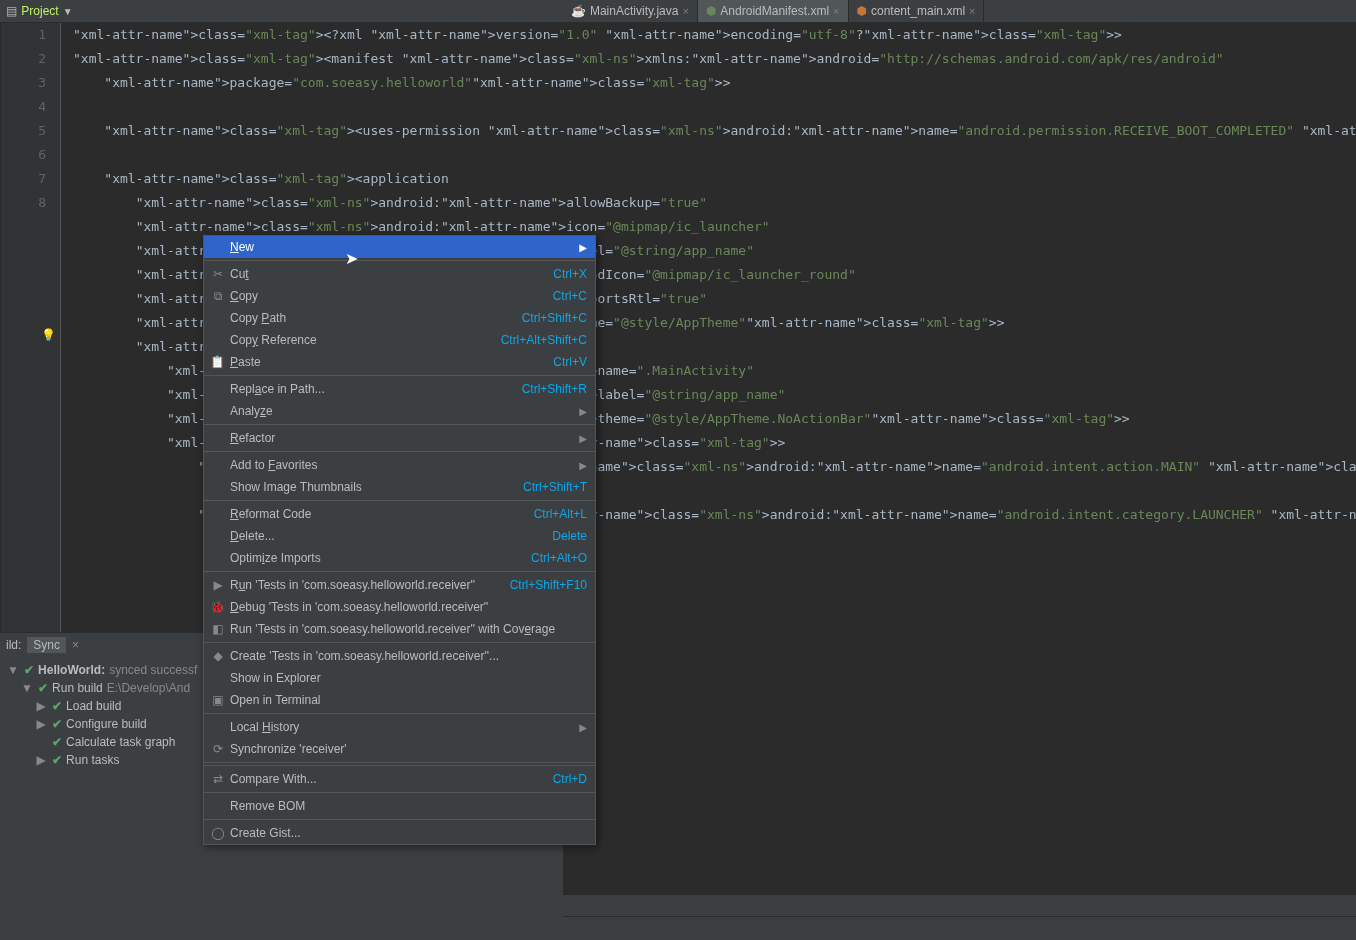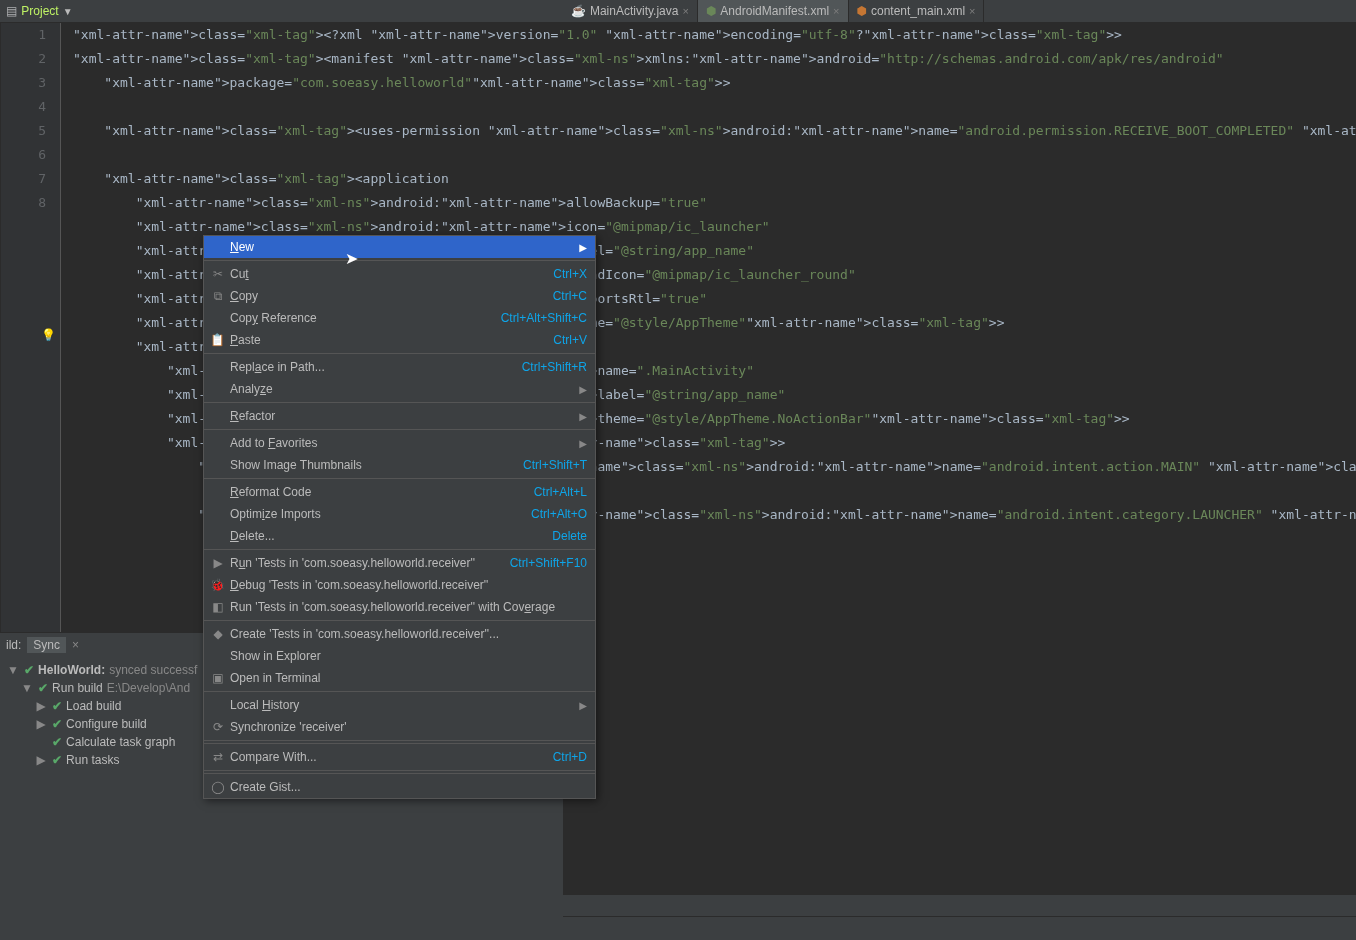--- a/index.html
+++ b/index.html
@@ -356,20 +356,24 @@
       <span class="menu-icon">✂</span>
       <span>Cu<span class="mnemonic">t</span></span>
       <span class="shortcut">Ctrl+X</span>
     </div>
     <div class="menu-item">
       <span class="menu-icon">⧉</span>
       <span><span class="mnemonic">C</span>opy</span>
       <span class="shortcut">Ctrl+C</span>
     </div>
     <div class="menu-item">
+      <span>Copy <span class="mnemonic">P</span>ath</span>
+      <span class="shortcut">Ctrl+Shift+C</span>
+    </div>
+    <div class="menu-item">
       <span>Cop<span class="mnemonic">y</span> Reference</span>
       <span class="shortcut">Ctrl+Alt+Shift+C</span>
     </div>
     <div class="menu-item">
       <span class="menu-icon">📋</span>
       <span><span class="mnemonic">P</span>aste</span>
       <span class="shortcut">Ctrl+V</span>
     </div>
     <div class="menu-sep"></div>
     <div class="menu-item">
@@ -393,26 +397,26 @@
     <div class="menu-item">
       <span>Show Image Thumbnails</span>
       <span class="shortcut">Ctrl+Shift+T</span>
     </div>
     <div class="menu-sep"></div>
     <div class="menu-item">
       <span><span class="mnemonic">R</span>eformat Code</span>
       <span class="shortcut">Ctrl+Alt+L</span>
     </div>
     <div class="menu-item">
+      <span><span class="mnemonic">D</span>elete...</span>
+      <span class="shortcut">Delete</span>
+    </div>
+    <div class="menu-item">
       <span>Optim<span class="mnemonic">i</span>ze Imports</span>
       <span class="shortcut">Ctrl+Alt+O</span>
-    </div>
-    <div class="menu-item">
-      <span><span class="mnemonic">D</span>elete...</span>
-      <span class="shortcut">Delete</span>
     </div>
     <div class="menu-sep"></div>
     <div class="menu-item">
       <span class="menu-icon">▶</span>
       <span>R<span class="mnemonic">u</span>n 'Tests in 'com.soeasy.helloworld.receiver''</span>
       <span class="shortcut">Ctrl+Shift+F10</span>
     </div>
     <div class="menu-item">
       <span class="menu-icon">🐞</span>
       <span><span class="mnemonic">D</span>ebug 'Tests in 'com.soeasy.helloworld.receiver''</span>
@@ -443,20 +447,23 @@
       <span>Synchronize 'receiver'</span>
     </div>
     <div class="menu-sep"></div>
     <div class="menu-sep"></div>
     <div class="menu-item">
       <span class="menu-icon">⇄</span>
       <span>Compare With...</span>
       <span class="shortcut">Ctrl+D</span>
     </div>
     <div class="menu-sep"></div>
+    <div class="menu-item">
+      <span>Remove BOM</span>
+    </div>
     <div class="menu-sep"></div>
     <div class="menu-item">
       <span class="menu-icon">◯</span>
       <span>Create Gist...</span>
     </div>
   </div>
 
 <div class="cursor-pointer">➤</div>
 
 </body></html>

